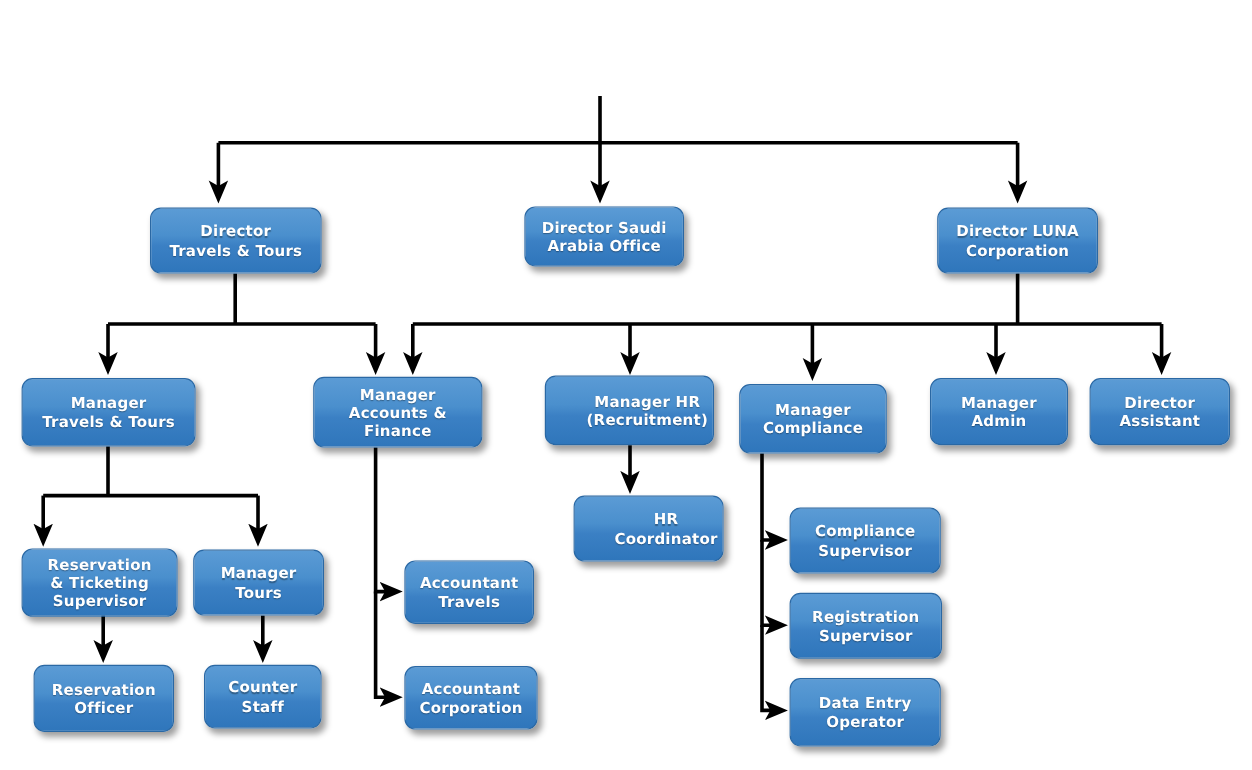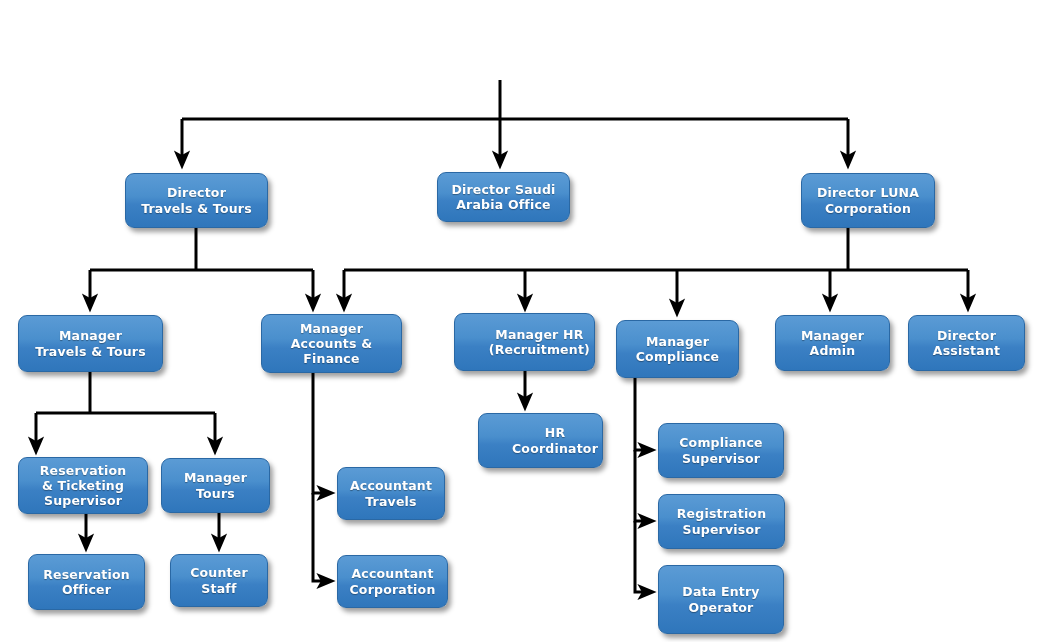--- a/index.html
+++ b/index.html
@@ -100,21 +100,21 @@
   </svg>
 
   <div class="node" style="left: 125px; top: 173px; width: 143px; height: 55px;">
     <span class="label">Director
 Travels &amp; Tours</span>
   </div>
   <div class="node" style="left: 437px; top: 172px; width: 133px; height: 50px;">
     <span class="label">Director Saudi
 Arabia Office</span>
   </div>
-  <div class="node" style="left: 781px; top: 173px; width: 134px; height: 55px; margin-left: 20px;">
+  <div class="node" style="left: 781px; top: 173px; width: 134px; height: 55px;">
     <span class="label">Director LUNA
 Corporation</span>
   </div>
   <div class="node" style="left: 18px; top: 315px; width: 145px; height: 57px;">
     <span class="label">Manager
 Travels &amp; Tours</span>
   </div>
   <div class="node" style="left: 261px; top: 314px; width: 141px; height: 59px;">
     <span class="label">Manager
 Accounts &amp;
@@ -158,21 +158,21 @@
 Coordinator</span>
   </div>
   <div class="node" style="left: 658px; top: 423px; width: 126px; height: 55px;">
     <span class="label">Compliance
 Supervisor</span>
   </div>
   <div class="node" style="left: 658px; top: 494px; width: 127px; height: 55px;">
     <span class="label">Registration
 Supervisor</span>
   </div>
-  <div class="node" style="left: 658px; top: 565px; width: 126px; height: 69px; align-items: center;">
+  <div class="node" style="left: 658px; top: 565px; width: 126px; height: 57px; align-items: center;">
     <span class="label">Data Entry
 Operator</span>
   </div>
   <div class="node" style="left: 28px; top: 554px; width: 117px; height: 56px;">
     <span class="label">Reservation
 Officer</span>
   </div>
   <div class="node" style="left: 170px; top: 554px; width: 98px; height: 53px;">
     <span class="label">Counter
 Staff</span>

